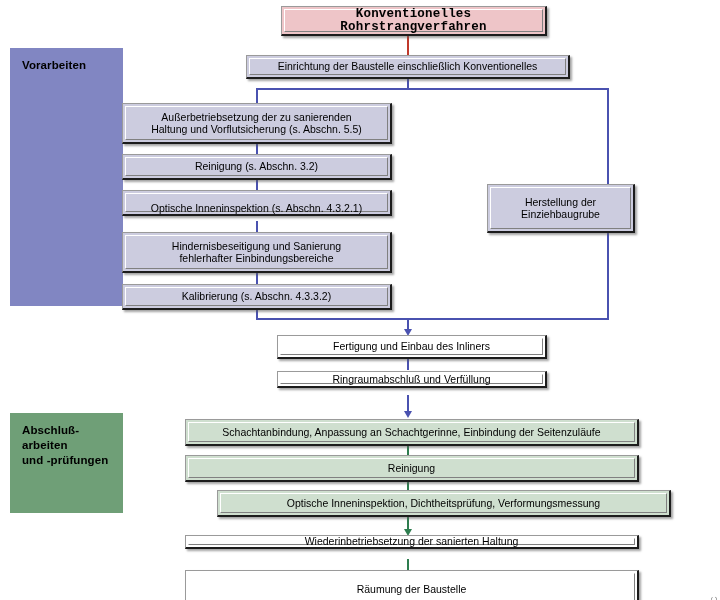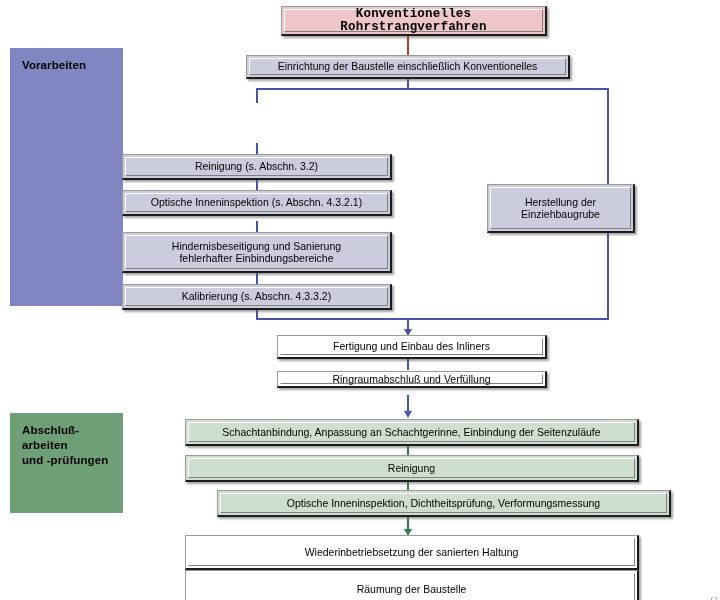--- a/index.html
+++ b/index.html
@@ -154,27 +154,32 @@
   <div class="node title" style="left:281px; top:6px; width:266px; height:30px;font-family:Liberation Mono, monospace;">
     <span class="inner"></span>
     <span class="txt">Konventionelles Rohrstrangverfahren</span>
   </div>
 
   <div class="node lav" style="left:246px; top:55px; width:324px; height:24px;">
     <span class="inner"></span>
     <span class="txt">Einrichtung der Baustelle einschließlich Konventionelles</span>
   </div>
 
+  <div class="node lav" style="left:122px; top:103px; width:270px; height:41px;">
+    <span class="inner"></span>
+    <span class="txt">Außerbetriebsetzung der zu sanierenden
+Haltung und Vorflutsicherung (s. Abschn. 5.5)</span>
+  </div>
 
   <div class="node lav" style="left:122px; top:154px; width:270px; height:26px;align-items:center;">
     <span class="inner"></span>
     <span class="txt">Reinigung (s. Abschn. 3.2)</span>
   </div>
 
-  <div class="node lav" style="left:122px; top:190px; width:270px; height:26px;">
+  <div class="node lav" style="left:122px; top:190px; width:270px; height:26px;align-items:flex-end;">
     <span class="inner"></span>
     <span class="txt">Optische Inneninspektion (s. Abschn. 4.3.2.1)</span>
   </div>
 
   <div class="node lav" style="left:122px; top:232px; width:270px; height:41px;">
     <span class="inner"></span>
     <span class="txt">Hindernisbeseitigung und Sanierung
 fehlerhafter Einbindungsbereiche</span>
   </div>
 
@@ -207,21 +212,21 @@
   <div class="node grn" style="left:185px; top:455px; width:454px; height:27px;">
     <span class="inner"></span>
     <span class="txt">Reinigung</span>
   </div>
 
   <div class="node grn" style="left:185px; top:490px; width:454px; height:27px;margin-left:32px;">
     <span class="inner"></span>
     <span class="txt">Optische Inneninspektion, Dichtheitsprüfung, Verformungsmessung</span>
   </div>
 
-  <div class="node wht" style="left:185px; top:535px; width:454px; height:35px;">
+  <div class="node wht" style="left:185px; top:535px; width:454px; height:14px;">
     <span class="inner"></span>
     <span class="txt">Wiederinbetriebsetzung der sanierten Haltung</span>
   </div>
 
   <div class="node wht" style="left:185px; top:570px; width:454px; height:39px;">
     <span class="inner"></span>
     <span class="txt">Räumung der Baustelle</span>
   </div>
 
   <div id="credit">© UNITRACC</div>

